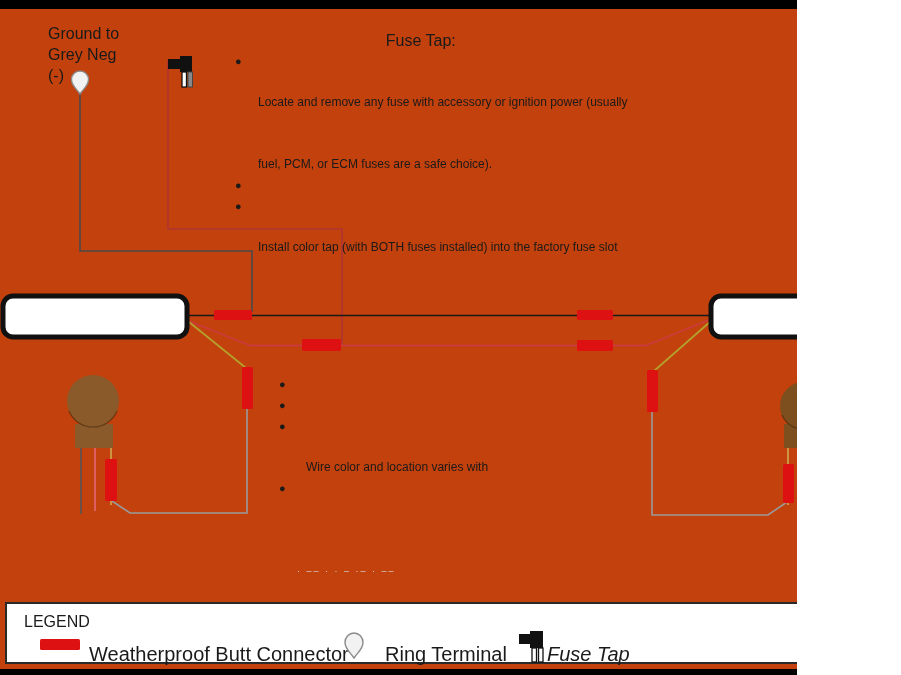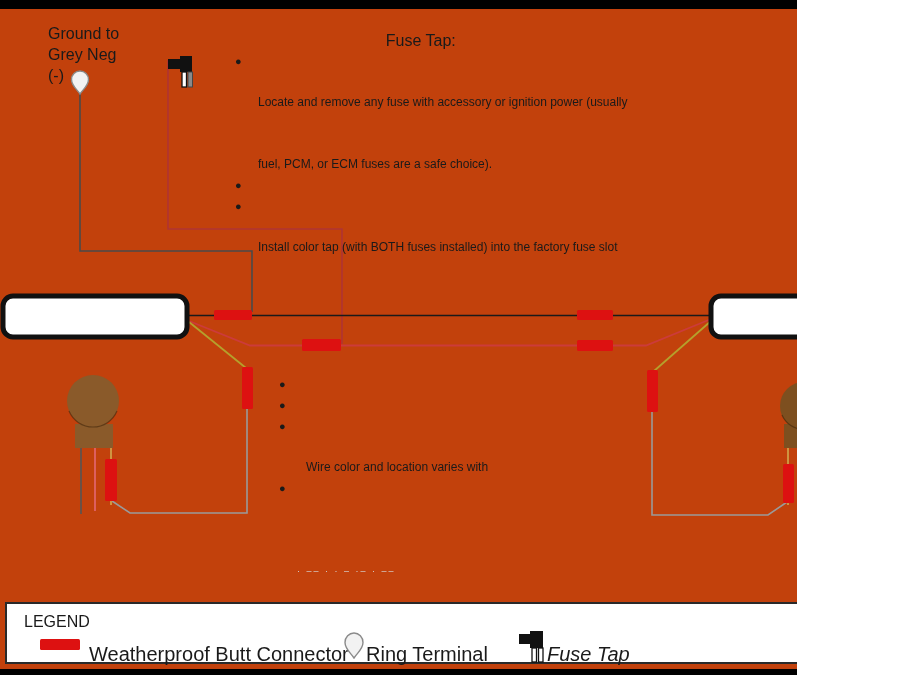--- a/index.html
+++ b/index.html
@@ -45,21 +45,21 @@
 
   .legend-box{
     position:absolute;left:5px;top:602px;width:880px;height:58px;
     border:2px solid #2a2a2a;background:#fff;
   }
   .legend-title{position:absolute;left:17px;top:9px;font-size:16px;white-space:nowrap;}
   .legend-label{position:absolute;top:31px;font-size:20px;white-space:nowrap;margin-top:8px;}
   .lg-swatch{position:absolute;left:33px;top:35px;}
   .lg-label-butt{left:82px;}
   .lg-ring{position:absolute;left:337px;top:28px;}
-  .lg-label-ring{left:359px;}
+  .lg-label-ring{left:378px;}
   .lg-fuse{position:absolute;left:510px;top:23px;}
   .lg-label-fuse{left:540px;font-style:italic;}
 
   .watermark{
     position:absolute;left:297px;top:566px;font-size:9px;color:#d7d7d7;
     letter-spacing:2px;white-space:nowrap;
   }
 </style>
 </head>
 <body>

